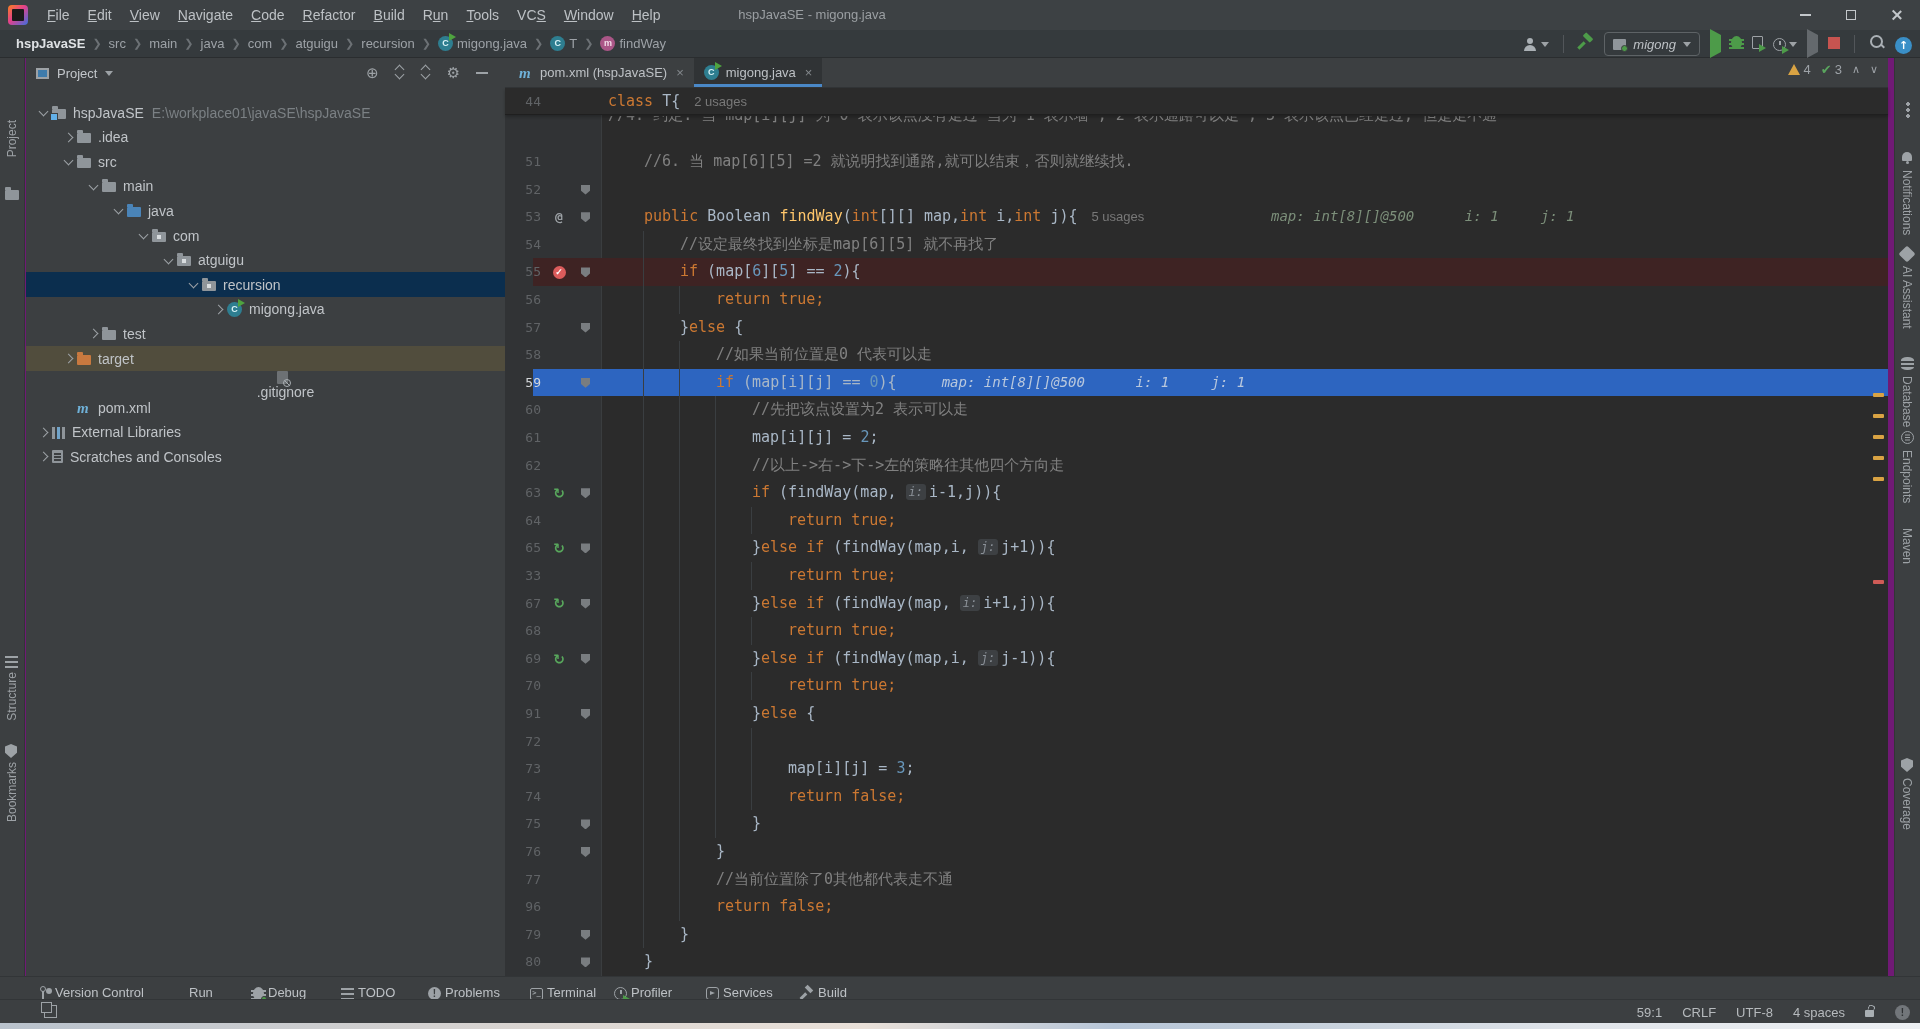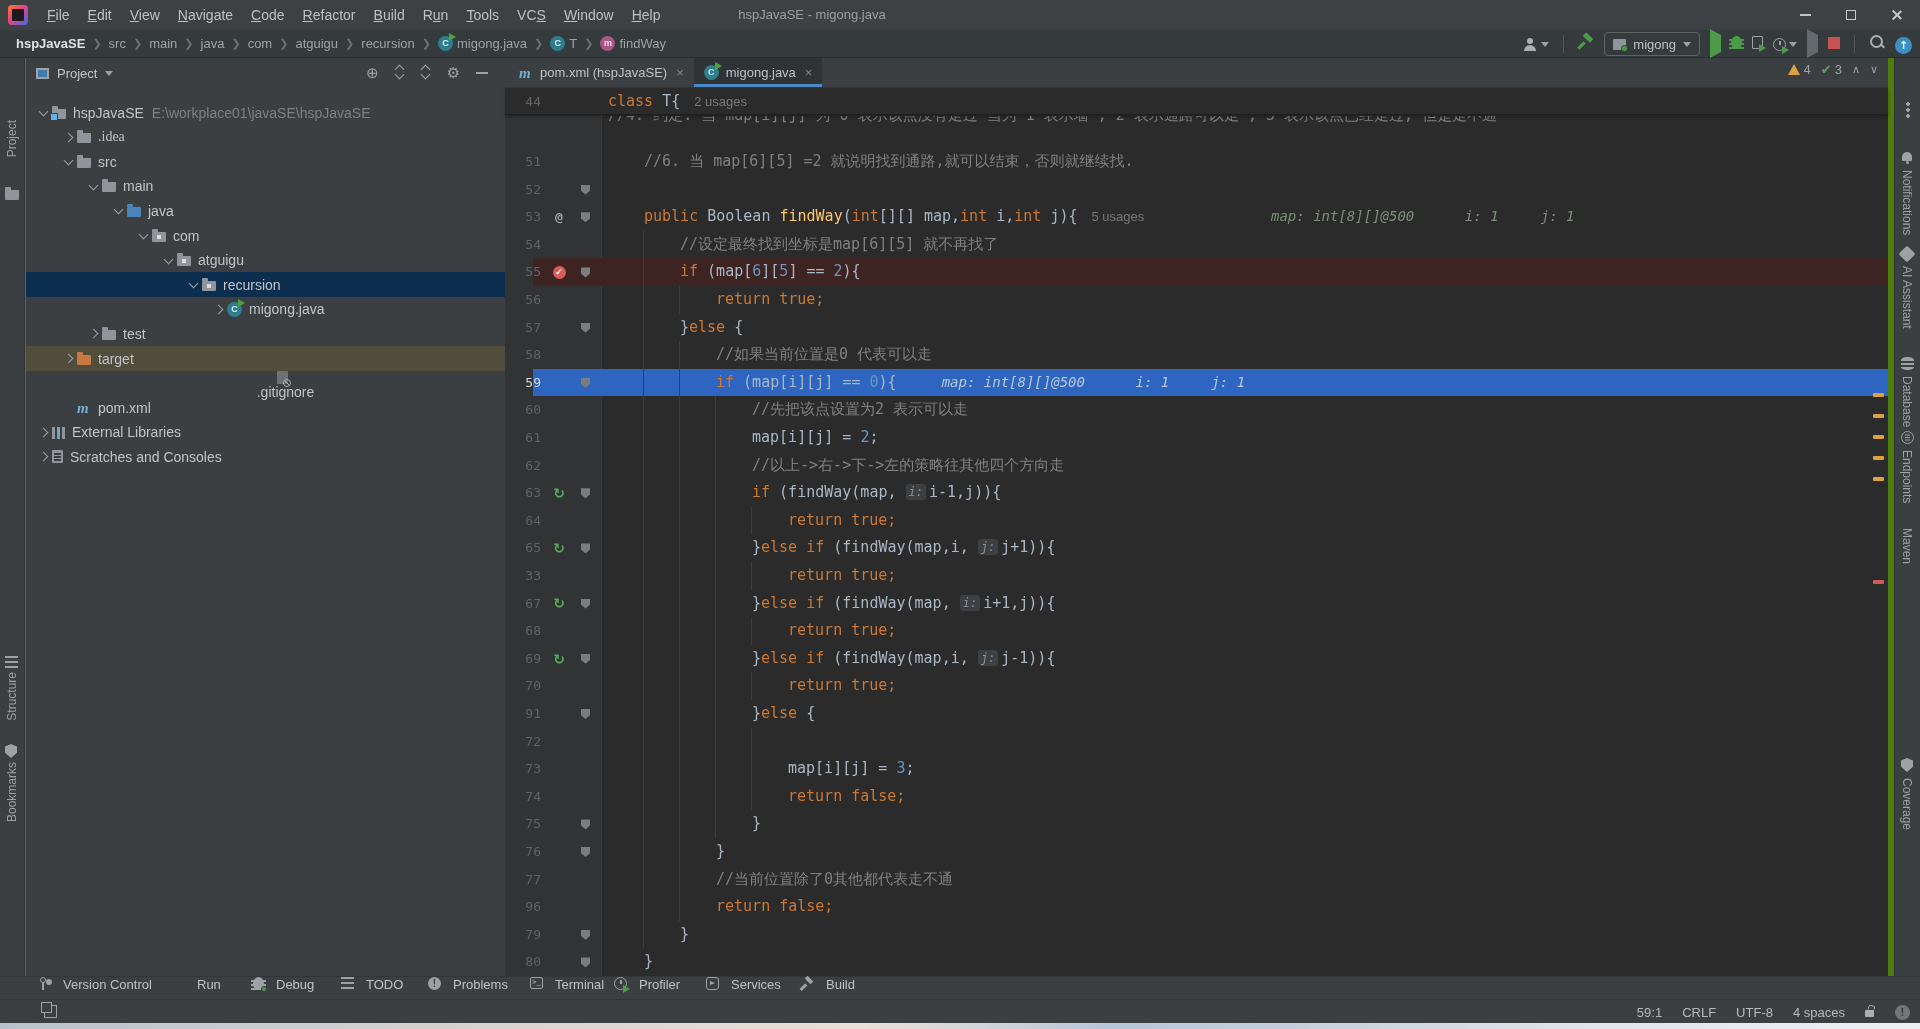--- a/index.html
+++ b/index.html
@@ -1,17 +1,17 @@
 <!DOCTYPE html>
 <html><head>
 <meta charset="utf-8">
 <style>
   *{margin:0;padding:0;box-sizing:border-box}
   html,body{background:#1e1e1e}
-  #root{position:relative;width:1920px;height:1029px;background:#4d7c0f;font-family:"Liberation Sans",sans-serif;color:#bbbec2;overflow:hidden;user-select:none}
+  #root{position:relative;width:1920px;height:1029px;background:#701a75;font-family:"Liberation Sans",sans-serif;color:#bbbec2;overflow:hidden;user-select:none}
   .abs{position:absolute}
 
   
   #titlebar{left:0;top:0;width:1920px;height:30px;background:#3d4144;display:flex;align-items:center}
   #logo{width:20px;height:20px;margin:0 10px 0 8px;border-radius:4px;background:linear-gradient(135deg,#fc801d 0%,#e4418b 45%,#3b6fe0 100%);position:relative}
   #logo:after{content:"";position:absolute;left:4px;top:4px;width:12px;height:12px;background:#1b1b1b;border-radius:1px}
   .menu-item{padding:0 9px;font-size:14px;color:#bdc1c5;height:30px;line-height:30px}
   .menu-item u{text-decoration:underline}
   #win-title{color:#9b9fa3;font-size:13px;position:absolute;left:612px;width:400px;text-align:center;top:7px}
   .winbtn{width:46px;height:30px;display:flex;align-items:center;justify-content:center;color:#c3c7cb;font-size:14px}
@@ -161,21 +161,21 @@
   .hl-exec ~ .code-text .hint, .code-text .hint.onblue{color:#b9c8dd}
   .guide{position:absolute;top:0;bottom:0;width:1px;background:#3a3e41}
   .stripe-mark{position:absolute;width:11px;height:3.5px;border-radius:1px}
   #inspections{position:absolute;right:10px;top:4px;display:flex;align-items:center;gap:10px;font-size:13px;color:#9da2a7;z-index:6}
   .warn-tri{width:0;height:0;border-left:6.5px solid transparent;border-right:6.5px solid transparent;border-bottom:11px solid #d9a343;margin-right:4px}
   .ok-check{color:#5aa55e;font-size:13px;margin-right:3px}
   .insp-chev{color:#9da2a7;font-size:11px}
 
   
   #toolbar-bottom{left:0;top:976px;width:1920px;height:23px;background:#3c3f41;border-top:1px solid #323537}
-  .tw-btn{position:absolute;top:0;height:23px;display:flex;align-items:flex-start;gap:12px;font-size:13px;color:#bdc1c5}
+  .tw-btn{position:absolute;top:0;height:23px;display:flex;align-items:flex-end;gap:4px;font-size:13px;color:#bdc1c5}
   #statusbar{left:0;top:999px;width:1920px;height:24px;background:#3c3f41;border-top:1px solid #323537;display:flex;align-items:center;font-size:13px;color:#b6babd}
   #status-right{position:absolute;right:10px;top:0;height:24px;display:flex;align-items:center;gap:20px}
   #taskbar{left:0;top:1023px;width:1920px;height:6px;background:linear-gradient(90deg,#b9c2cc,#dad5d1 28%,#e9e0d8 45%,#b7c6d8 58%,#c2cdd9 66%,#e0e4e9 82%,#edf0f3)}
 </style>
 </head>
 <body>
 
 <div id="root">
 
   <div id="titlebar" class="abs">
@@ -253,21 +253,21 @@
           <span>findWay</span>
         </span>
       </div>
     <div id="nav-right">
         <span style="display: flex; align-items: center; gap: 3px;">
           <span class="ic ic-person"></span>
           <span class="caret-down"></span>
         </span>
         <span class="vdiv"></span>
         <span><span class="ic ic-hammer"></span></span>
-        <span style="display: flex; align-items: center; gap: 7px; border: 1px solid rgb(94, 99, 102); border-radius: 4px; height: 24px; padding: 0px 8px; font-size: 13px; color: rgb(189, 193, 197);">
+        <span style="display: flex; align-items: center; gap: 7px; border: 1px solid rgb(94, 99, 102); border-radius: 4px; height: 24px; padding: 0px 8px; font-size: 13px; color: rgb(189, 193, 197); font-style: italic;">
           <span class="ic ic-combo-app"></span>
           <span>migong</span>
           <span class="caret-down"></span>
         </span>
         <span><span class="play-green"></span></span>
         <span><span class="ic ic-bug"></span></span>
         <span><span class="ic ic-covdoc"></span></span>
         <span style="display: flex; gap: 3px; align-items: center;">
           <span class="ic ic-clock"></span>
           <span class="caret-down"></span>
@@ -319,21 +319,21 @@
     </div>
     <div id="tree">
         <div class="tree-row" style="top: 42px; padding-left: 8px;">
           <span class="chev-slot">
             <span class="ic ic-chev-open"></span>
           </span>
           <span class="ic ic-module"></span>
           <span class="lbl">hspJavaSE</span>
           <span class="path">E:\workplace01\javaSE\hspJavaSE</span>
         </div>
-        <div class="tree-row" style="top: 66.6px; padding-left: 33px; font-family: Liberation Serif, serif;">
+        <div class="tree-row" style="top: 66.6px; padding-left: 33px;">
           <span class="chev-slot">
             <span class="ic ic-chev-closed"></span>
           </span>
           <span class="ic ic-folder"></span>
           <span class="lbl">.idea</span>
         </div>
         <div class="tree-row" style="top: 91.2px; padding-left: 33px;">
           <span class="chev-slot">
             <span class="ic ic-chev-open"></span>
           </span>

